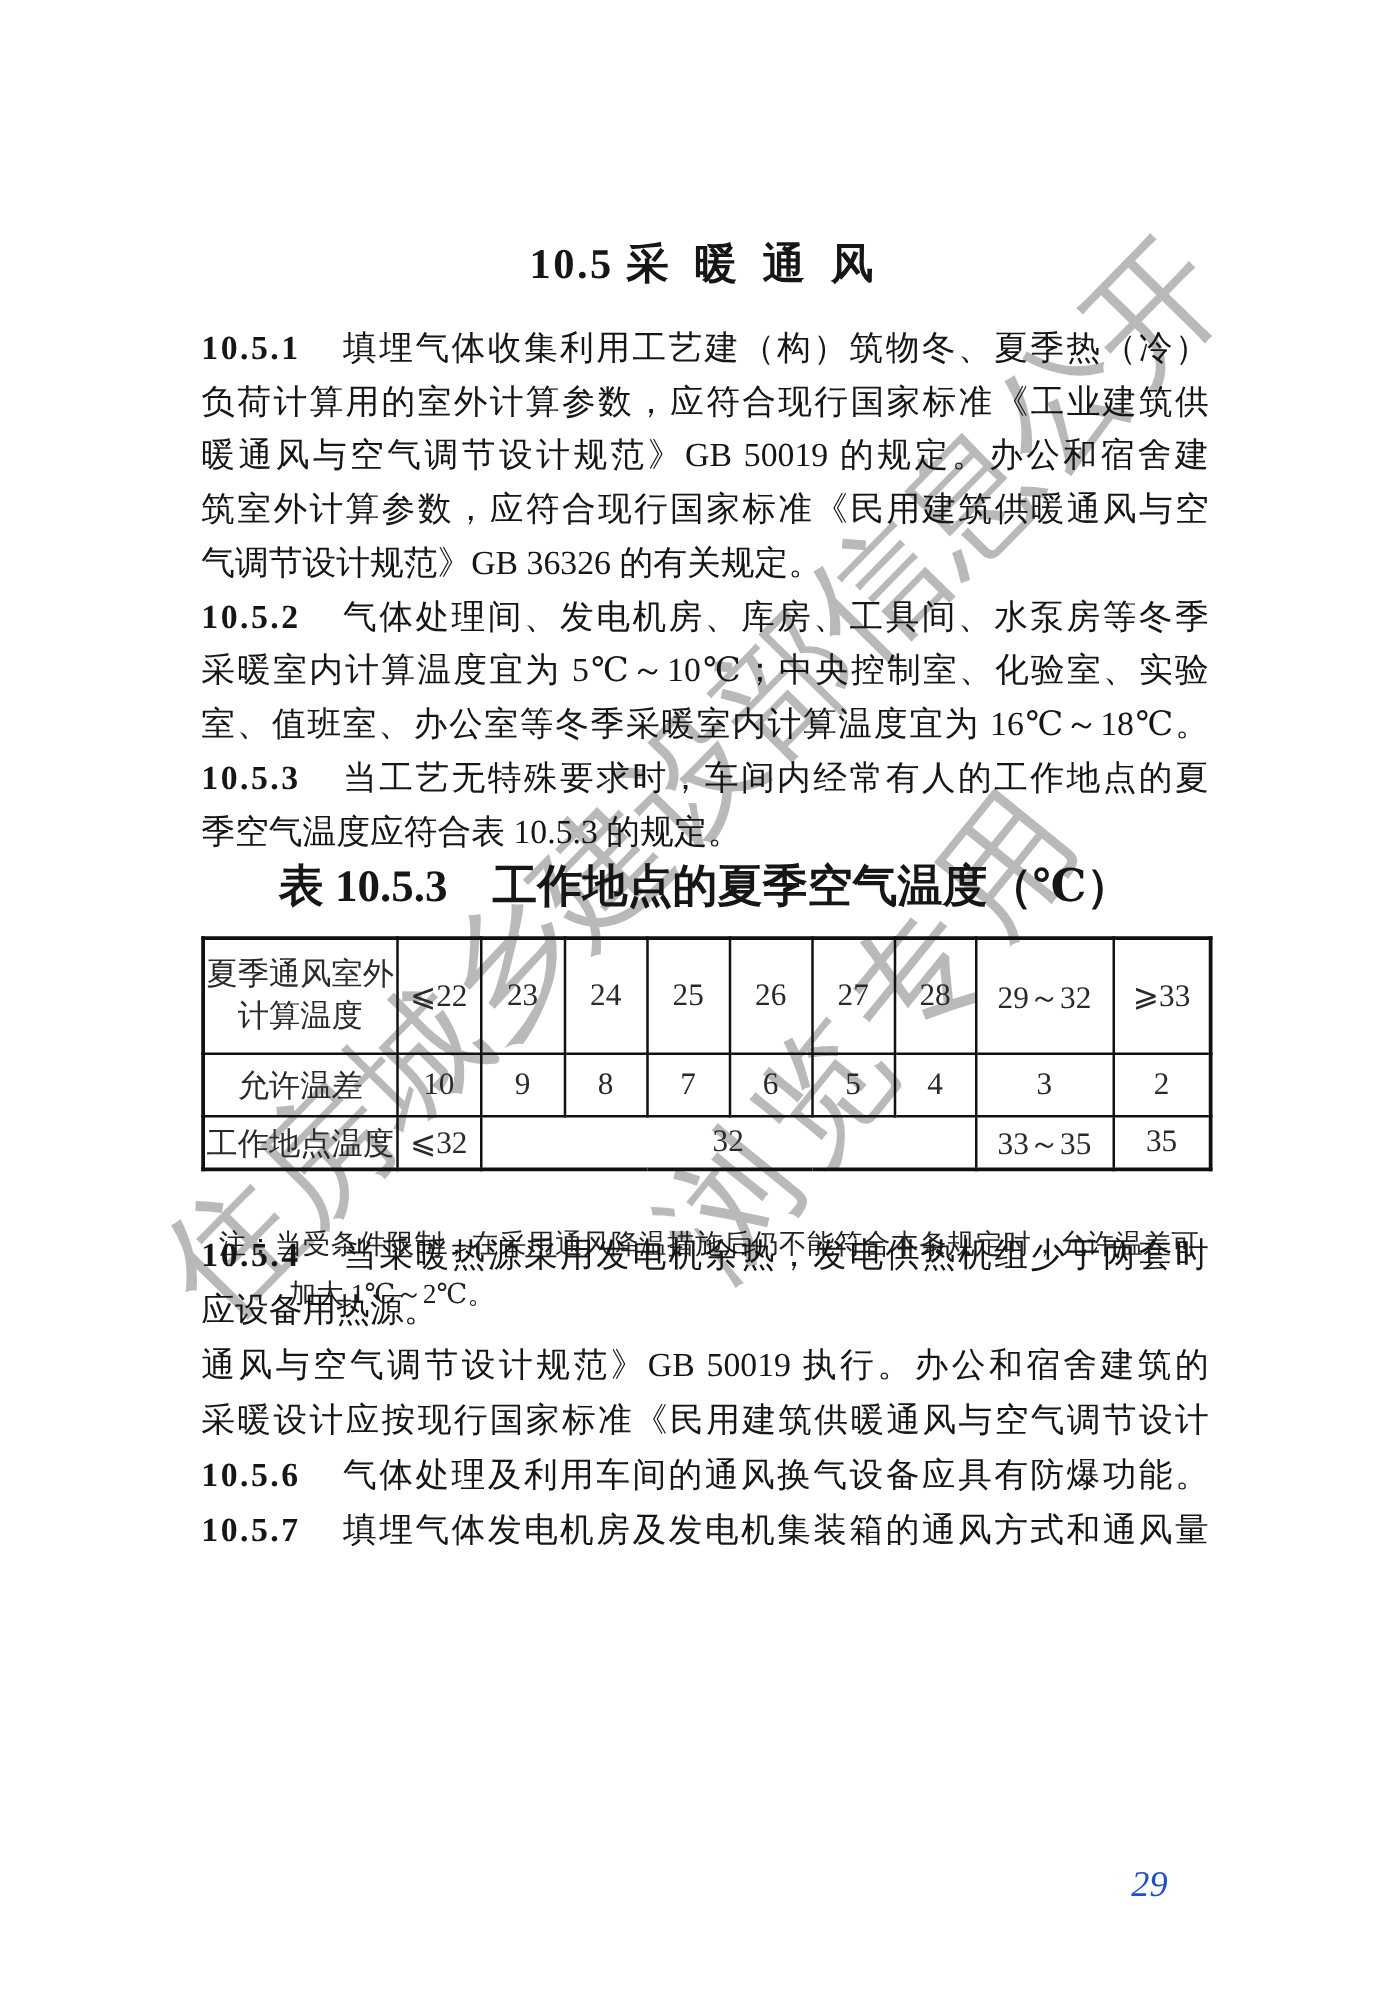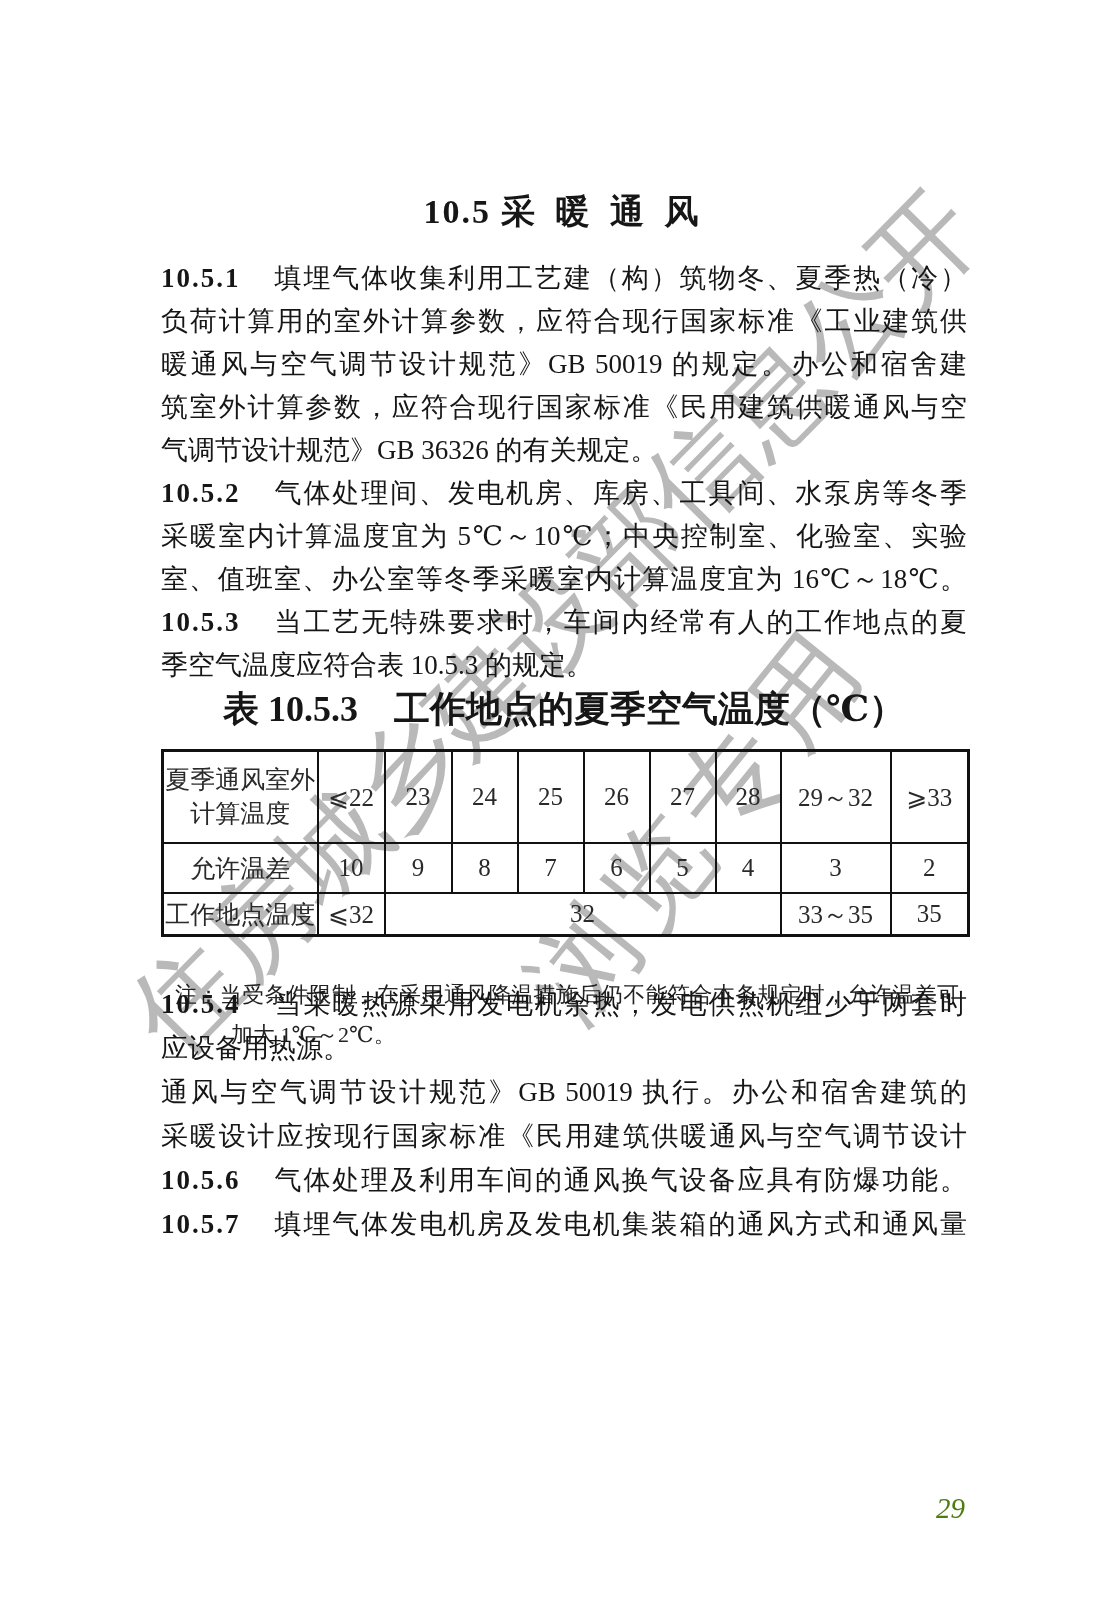--- a/index.html
+++ b/index.html
@@ -49,21 +49,21 @@
   tr.r1 td{height:90px;}
   tr.r2 td{height:48px;}
   tr.r3 td{height:40px;}
   .hl{line-height:34px;}
   
   .note{position:absolute;left:175px;top:938px;width:784px;font-size:22px;color:#222;}
   .note .nl1{height:40px;line-height:40px;text-align:justify;text-align-last:justify;margin-top:37px;}
   .note .nl2{height:40px;line-height:40px;padding-left:56px;}
   .pagenum{
     position:absolute;left:905px;top:1488px;width:60px;height:40px;line-height:40px;
-    font-style:italic;font-size:29px;text-align:right;color:#4d7c0f;
+    font-style:italic;font-size:29px;text-align:left;color:#1d4ed8;
   }
 </style>
 </head>
 <body>
 
 <div class="page">
 
   <div class="wm wm1">住房城乡建设部信息公开</div>
   <div class="wm wm2">浏览专用</div>
 

